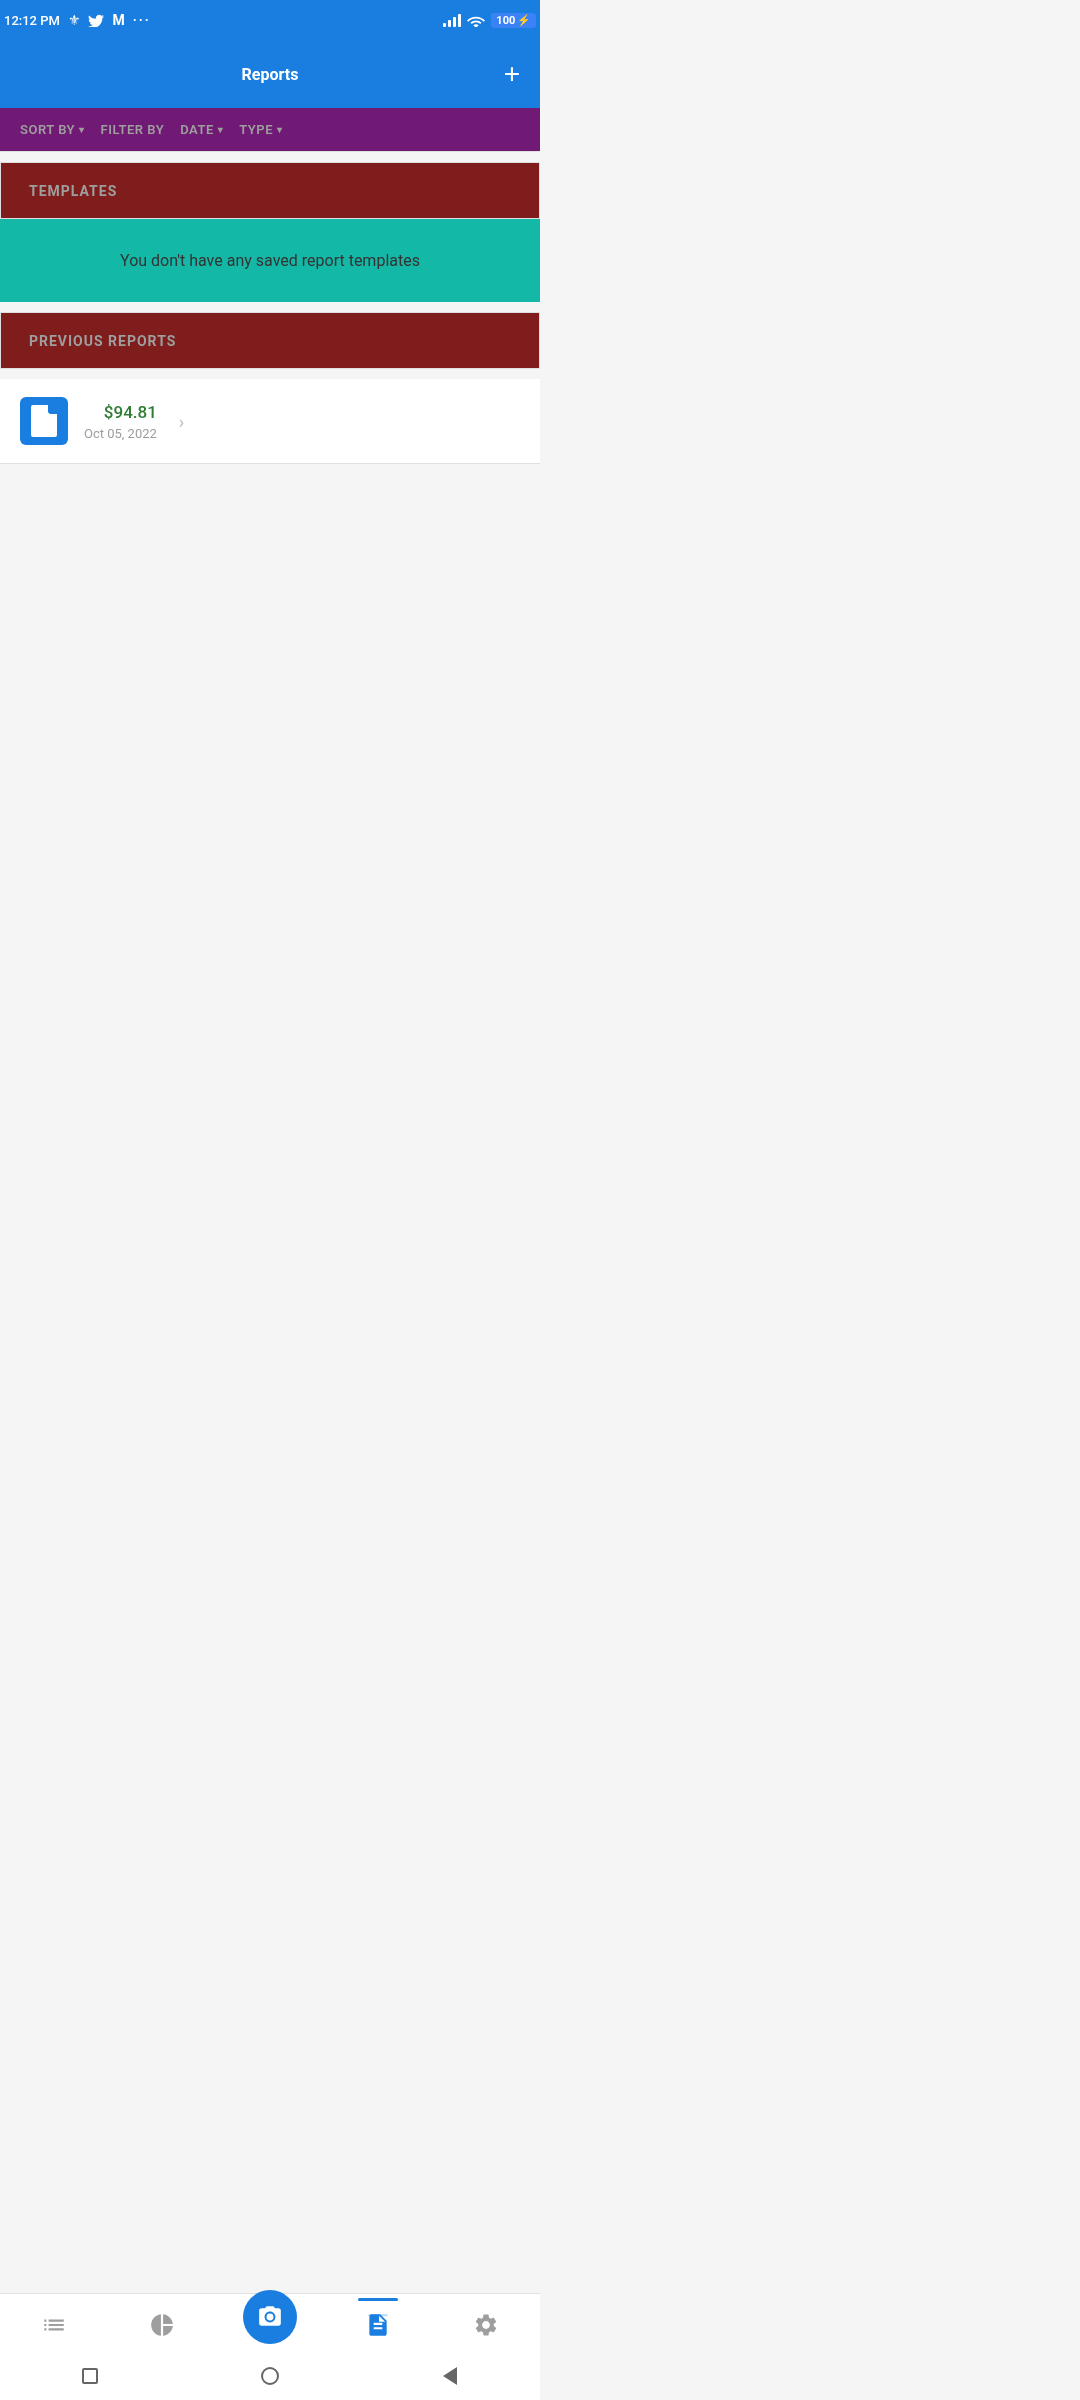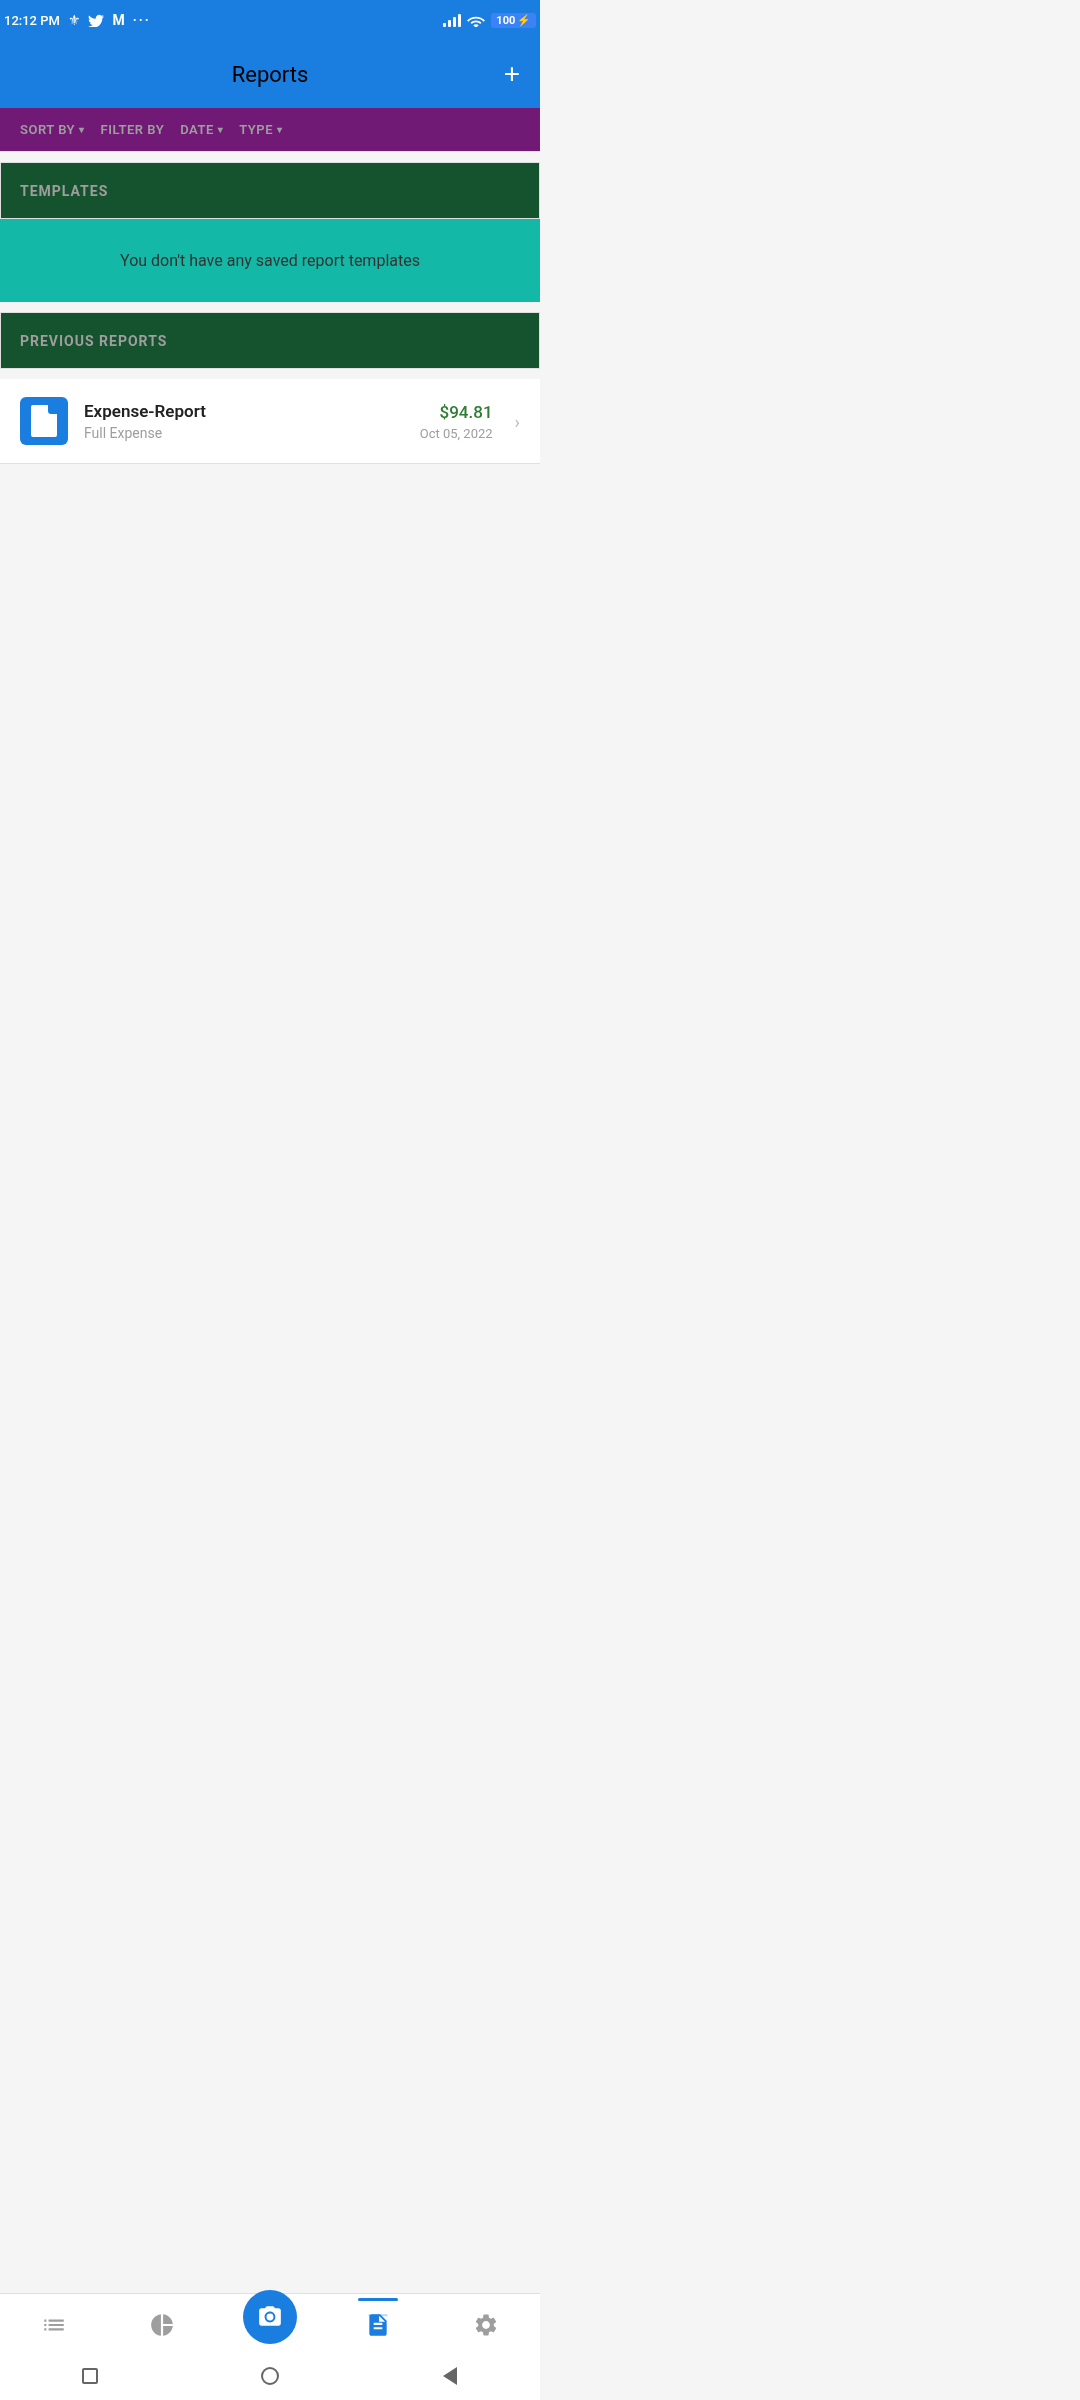--- a/index.html
+++ b/index.html
@@ -69,23 +69,23 @@
       width: 100%;
       background: #1a7de0;
       height: 68px;
       display: flex;
       align-items: center;
       justify-content: center;
       position: relative;
       padding: 0 20px;
     }
     .header-title {
-      color: #000000;
-      font-size: 22px;
-      font-weight: 400;
+      color: #ffffff;
+      font-size: 16px;
+      font-weight: 700;
       text-align: center;
     }
     .header-add-btn {
       position: absolute;
       right: 20px;
       top: 50%;
       transform: translateY(-50%);
       color: white;
       font-size: 28px;
       font-weight: 300;
@@ -115,23 +115,23 @@
       text-transform: uppercase;
       cursor: pointer;
     }
     .filter-chevron {
       font-size: 10px;
       color: #9e9e9e;
     }
 
     
     .section-header {
-      background: #14532d;
+      background: #7f1d1d;
       border: 1px solid #e0e0e0;
-      padding: 18px 19px;
+      padding: 18px 28px;
       margin-top: 10px;
     }
     .section-title {
       color: #9e9e9e;
       font-size: 14px;
       font-weight: 700;
       letter-spacing: 1px;
       text-transform: uppercase;
     }
 
@@ -370,24 +370,20 @@
 </div>
 
 <div class="section-header">
   <span class="section-title">PREVIOUS REPORTS</span>
 </div>
 
 <div class="report-item">
   <div class="report-icon-wrap">
     <div class="report-icon-doc"></div>
   </div>
-  <div class="report-info">
-    <div class="report-name">Expense-Report</div>
-    <div class="report-type">Full Expense</div>
-  </div>
   <div class="report-meta">
     <span class="report-amount">$94.81</span>
     <span class="report-date">Oct 05, 2022</span>
   </div>
   <span class="chevron-right">›</span>
 </div>
 
 <div class="bottom-nav">
   <div class="nav-item">
     <div class="nav-icon">

